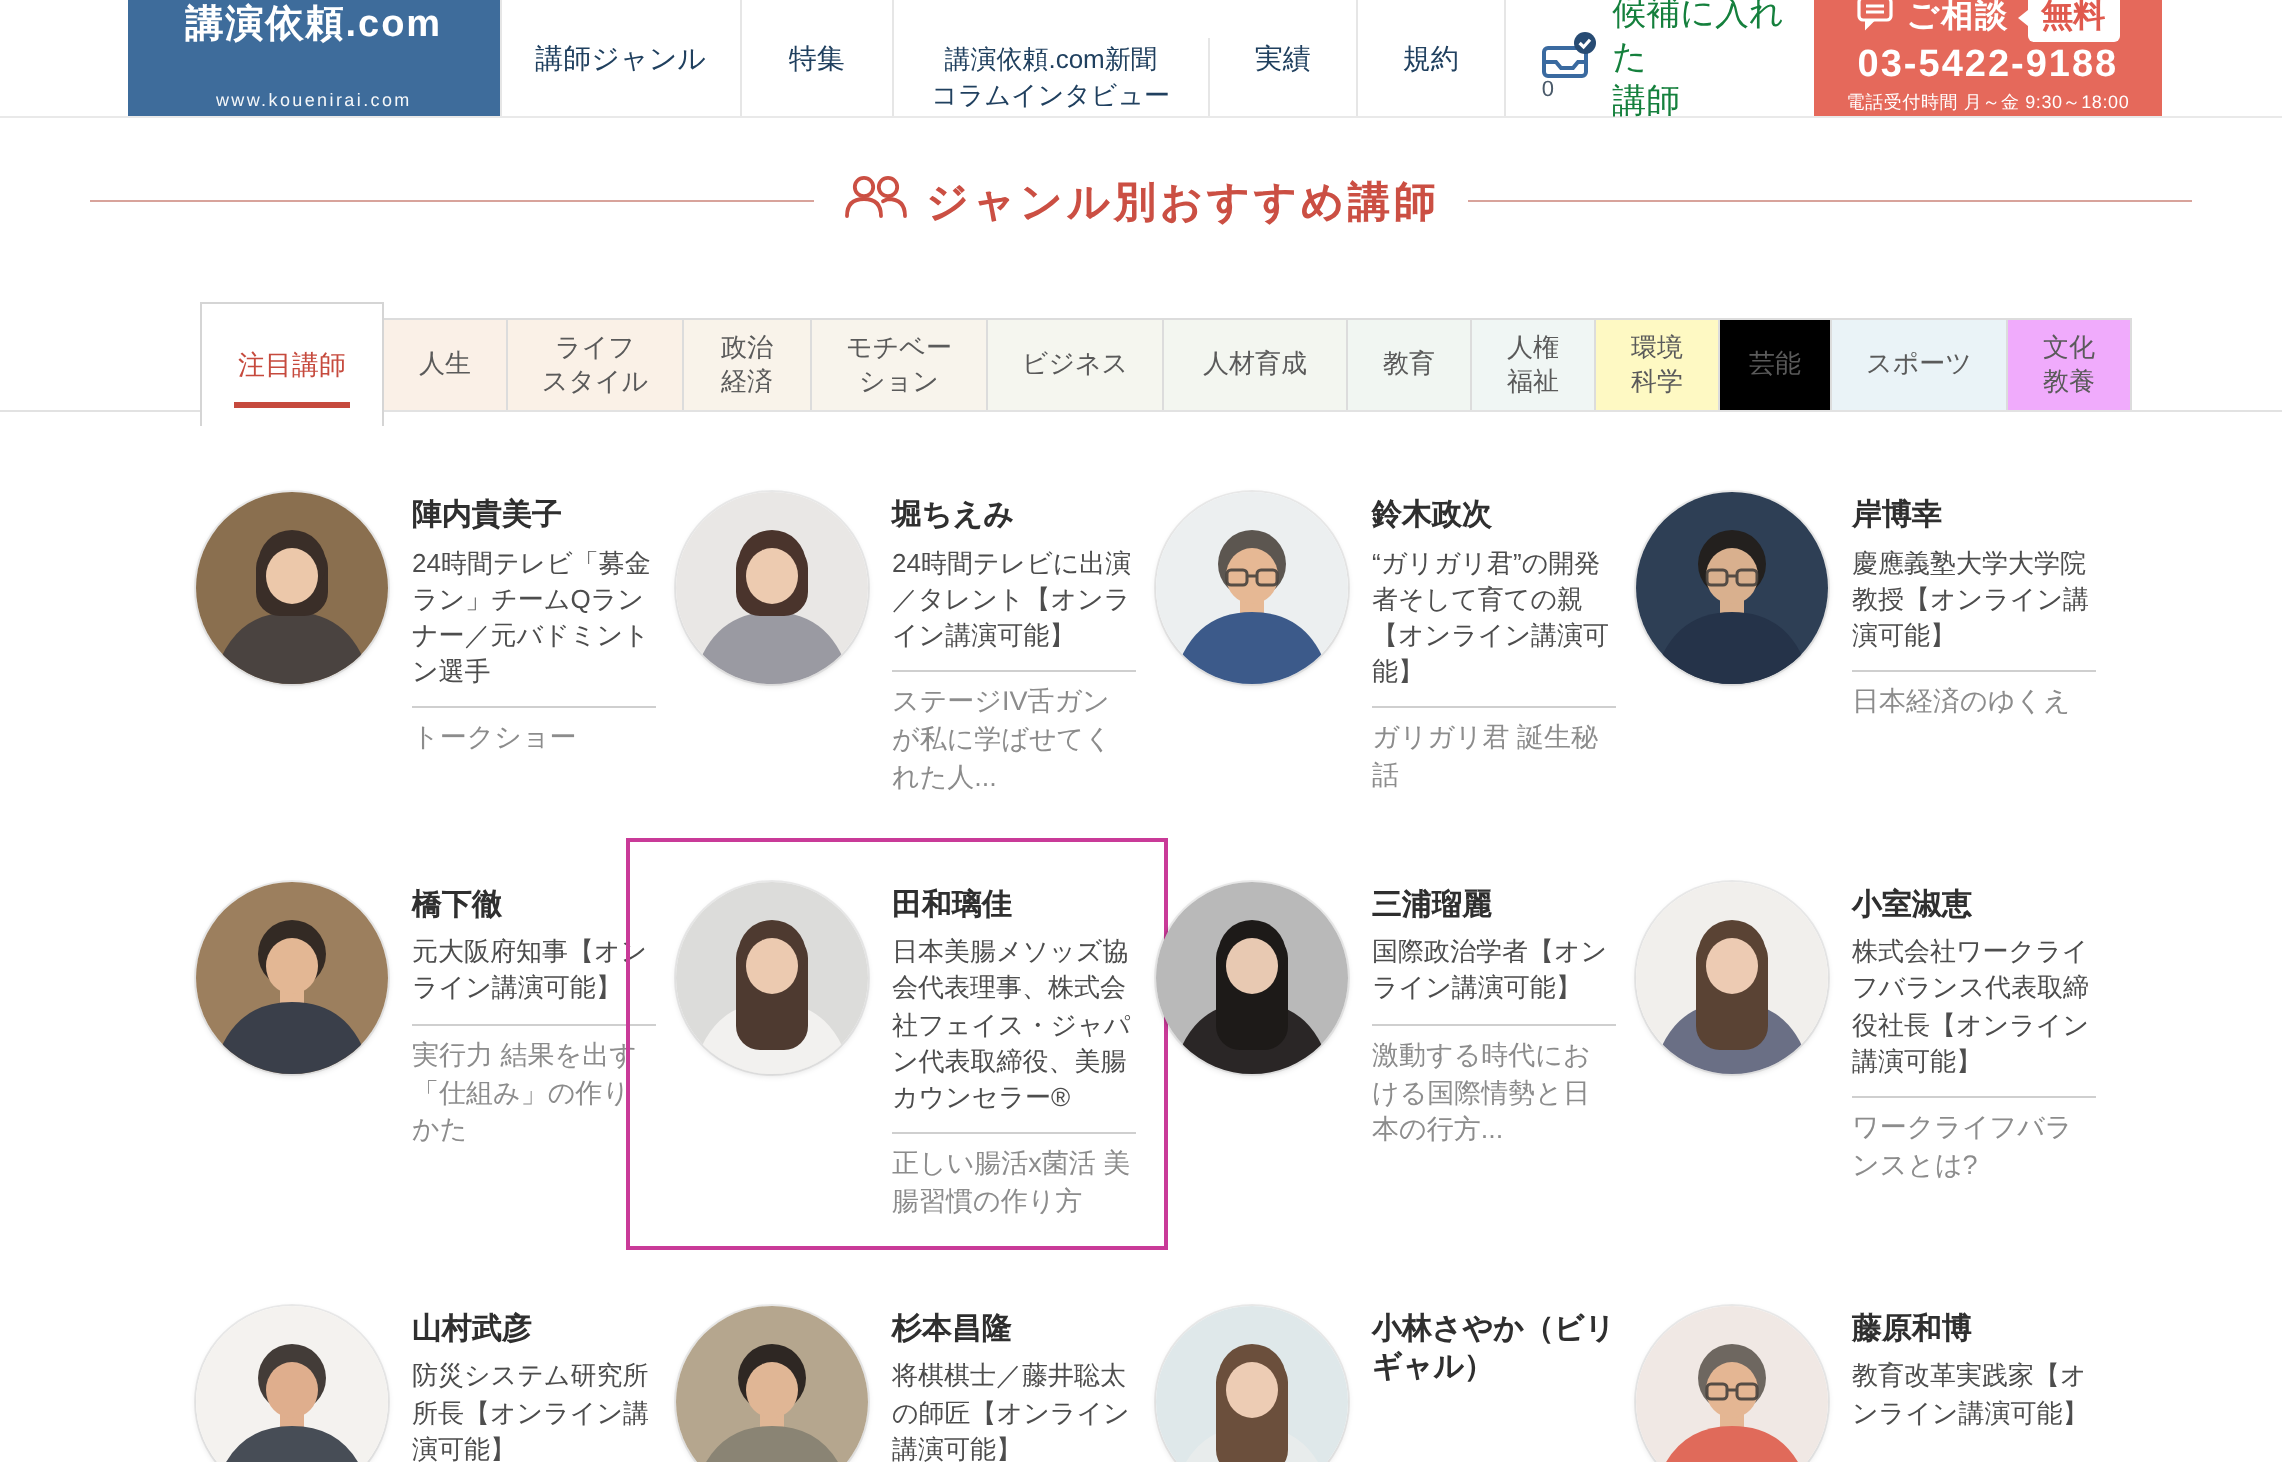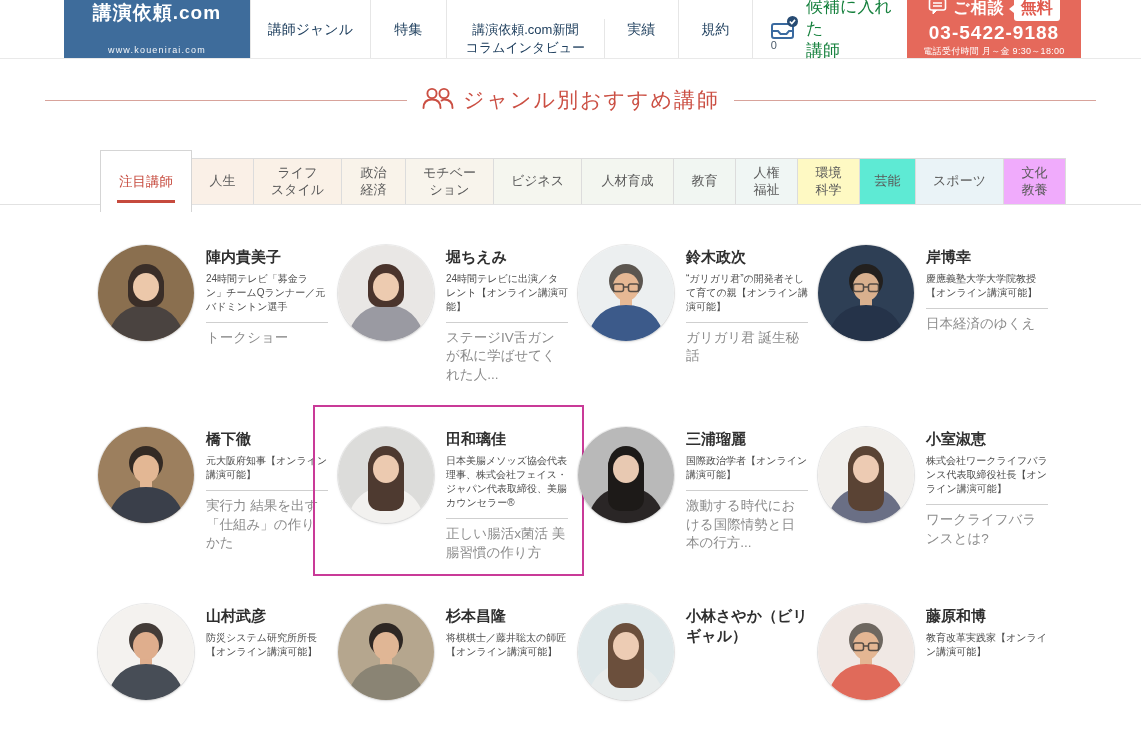--- a/index.html
+++ b/index.html
@@ -29,21 +29,21 @@
   .consult-label { font-size:16px; font-weight:bold; letter-spacing:1px; }
   .consult-badge { position:relative; background:#fff; color:#e05a4e; font-size:16px; font-weight:bold; padding:2px 7px; border-radius:3px; margin-left:4px; }
   .consult-badge::before { content:""; position:absolute; left:-5px; top:50%; margin-top:-4px; border-top:4px solid transparent; border-bottom:4px solid transparent; border-right:5px solid #fff; }
   .consult-phone { font-size:19px; font-weight:bold; letter-spacing:1px; line-height:1.15; margin-top:1px; }
   .consult-hours { font-size:9px; letter-spacing:.3px; margin-top:1px; }
 
   
   .section-heading { display:flex; align-items:center; margin:27px 45px 0 45px; }
   .heading-line { flex:1; height:1px; background:#d8a39b; }
   .heading-center { display:flex; align-items:center; gap:8px; padding:0 14px; }
-  .heading-title { font-size:21px; font-weight:normal; color:#cb4f43; letter-spacing:2px; }
+  .heading-title { font-size:21px; font-weight:bold; color:#cb4f43; letter-spacing:2px; }
 
   
   .tabs-wrap { position:relative; margin-top:36px; border-bottom:1px solid #e2e2e2; }
   .tabbar { display:flex; align-items:flex-start; padding-left:100px; }
   .tab { position:relative; height:46px; margin-top:8px; border-top:1px solid #dcdcdc; border-right:1px solid #dcdcdc; display:flex; align-items:center; justify-content:center; text-align:center; cursor:pointer; }
   .tab:first-child { border-left:1px solid #dcdcdc; }
   .tab-label { font-size:13px; color:#5a5a5a; line-height:1.3; white-space:pre-line; }
   .tab.active { height:62px; margin-top:0; margin-bottom:-9px; border:1px solid #d5d5d5; border-bottom:none; z-index:2; }
   .tab.active .tab-label { color:#c64a3d; font-size:13.5px; }
   .tab.active::after { content:""; position:absolute; left:50%; bottom:9px; width:58px; margin-left:-29px; height:3px; background:#c64a3d; }
@@ -56,21 +56,21 @@
   .tabbar .tab:nth-child(13){width:62px}
 
   
   .grid { width:950px; margin:40px 0 0 98px; display:grid; grid-template-columns:repeat(4,1fr); column-gap:10px; row-gap:42px; }
   .card { position:relative; display:flex; gap:12px; cursor:pointer; }
   .card.highlighted::after { content:""; position:absolute; top:-22px; right:-16px; bottom:-14px; left:-25px; border:2px solid #c93a98; pointer-events:none; }
   .avatar { flex:0 0 auto; width:96px; height:96px; border-radius:50%; overflow:hidden; box-shadow:0 0 0 1px rgba(0,0,0,.07), 0 1px 3px rgba(0,0,0,.12); }
   .avatar svg { display:block; width:96px; height:96px; }
   .card-text { flex:1; min-width:0; padding-top:2px; }
   .spk-name { font-size:15px; font-weight:bold; color:#2f2f2f; line-height:1.3; margin-bottom:5px; }
-  .spk-title { font-size:10px; color:#4d4d4d; line-height:1.4; }
+  .spk-title { font-size:13px; color:#4d4d4d; line-height:1.4; }
   .spk-divider { border:none; border-top:1px solid #cfcfcf; margin:8px 0 6px 0; }
   .spk-topic { font-size:13.5px; color:#8c8c8c; line-height:1.4; }
 </style>
 </head>
 <body>
 
 <div class="page">
 
   <header class="header">
     <a class="logo">
@@ -163,21 +163,21 @@
     <span class="tab-label">教育</span>
   </div>
         <div class="tab" style="background: rgb(240, 246, 244);">
     <span class="tab-label">人権
 福祉</span>
   </div>
         <div class="tab" style="background: #fef9c3;">
     <span class="tab-label">環境
 科学</span>
   </div>
-        <div class="tab" style="background: #5eead4;">
+        <div class="tab" style="background: #000000;">
     <span class="tab-label">芸能</span>
   </div>
         <div class="tab" style="background: rgb(234, 243, 247);">
     <span class="tab-label">スポーツ</span>
   </div>
         <div class="tab" style="background: #f0abfc; justify-content: center;">
     <span class="tab-label">文化
 教養</span>
   </div>
       </div>

